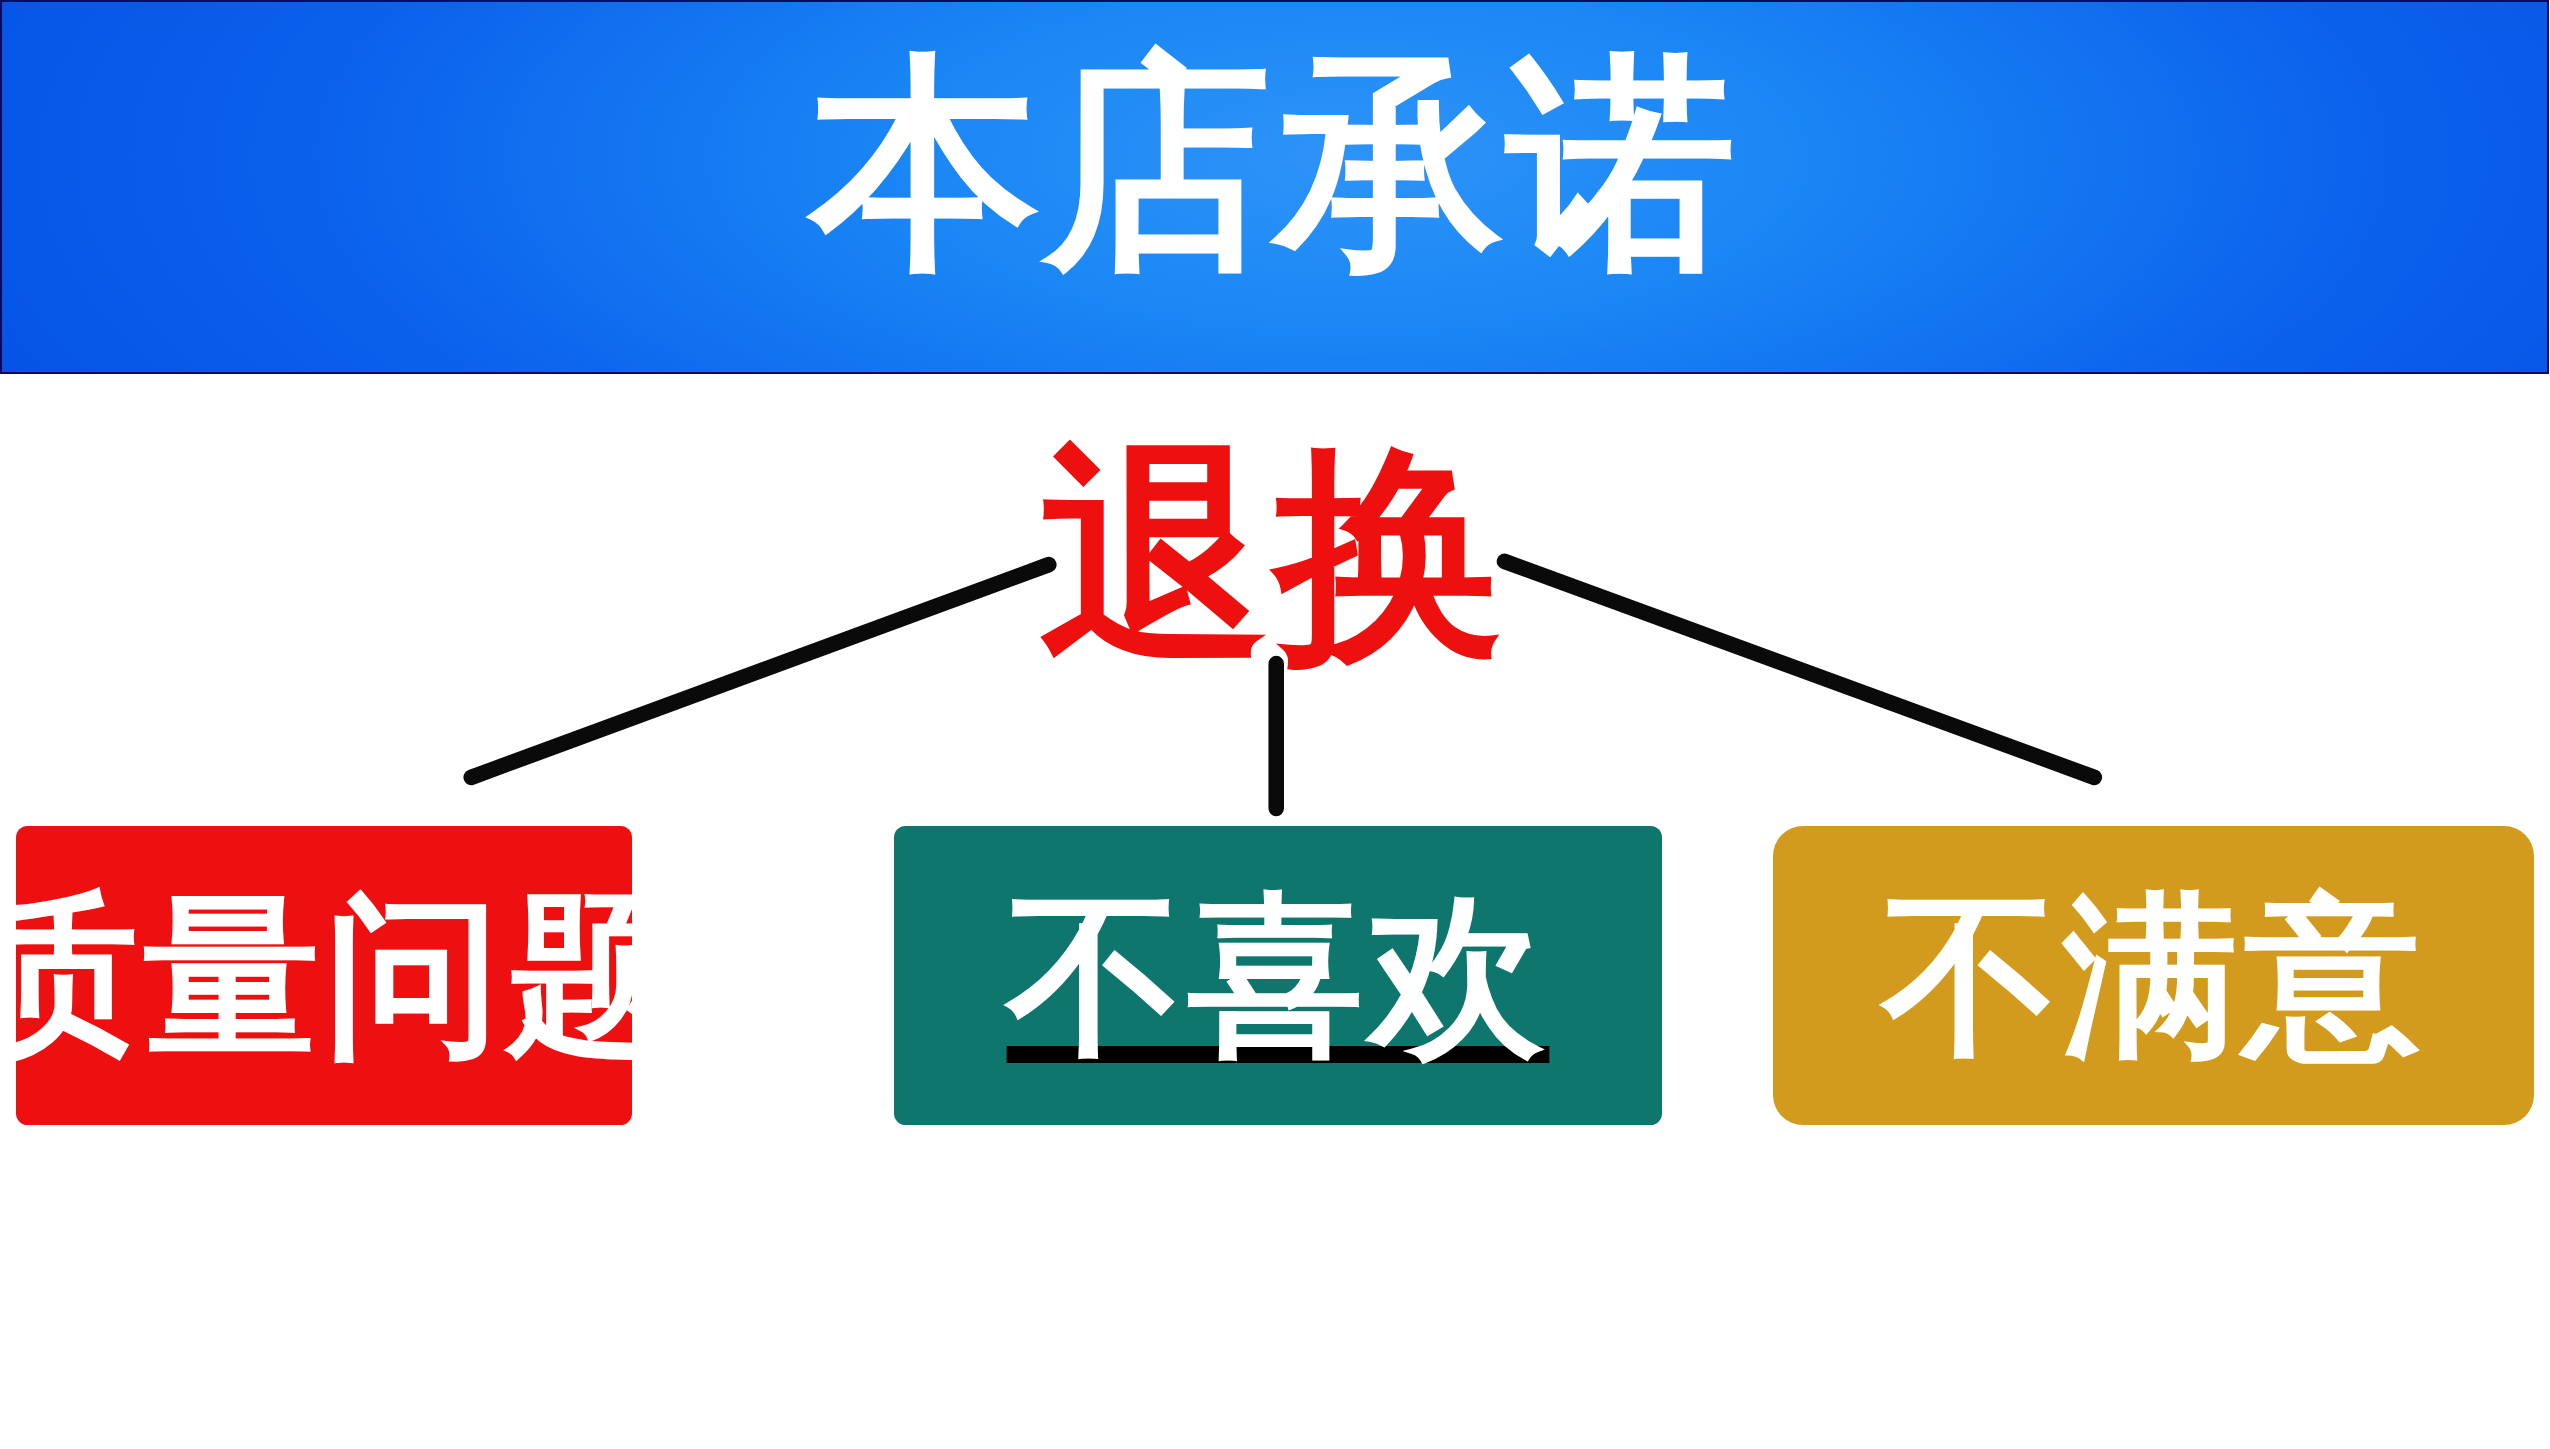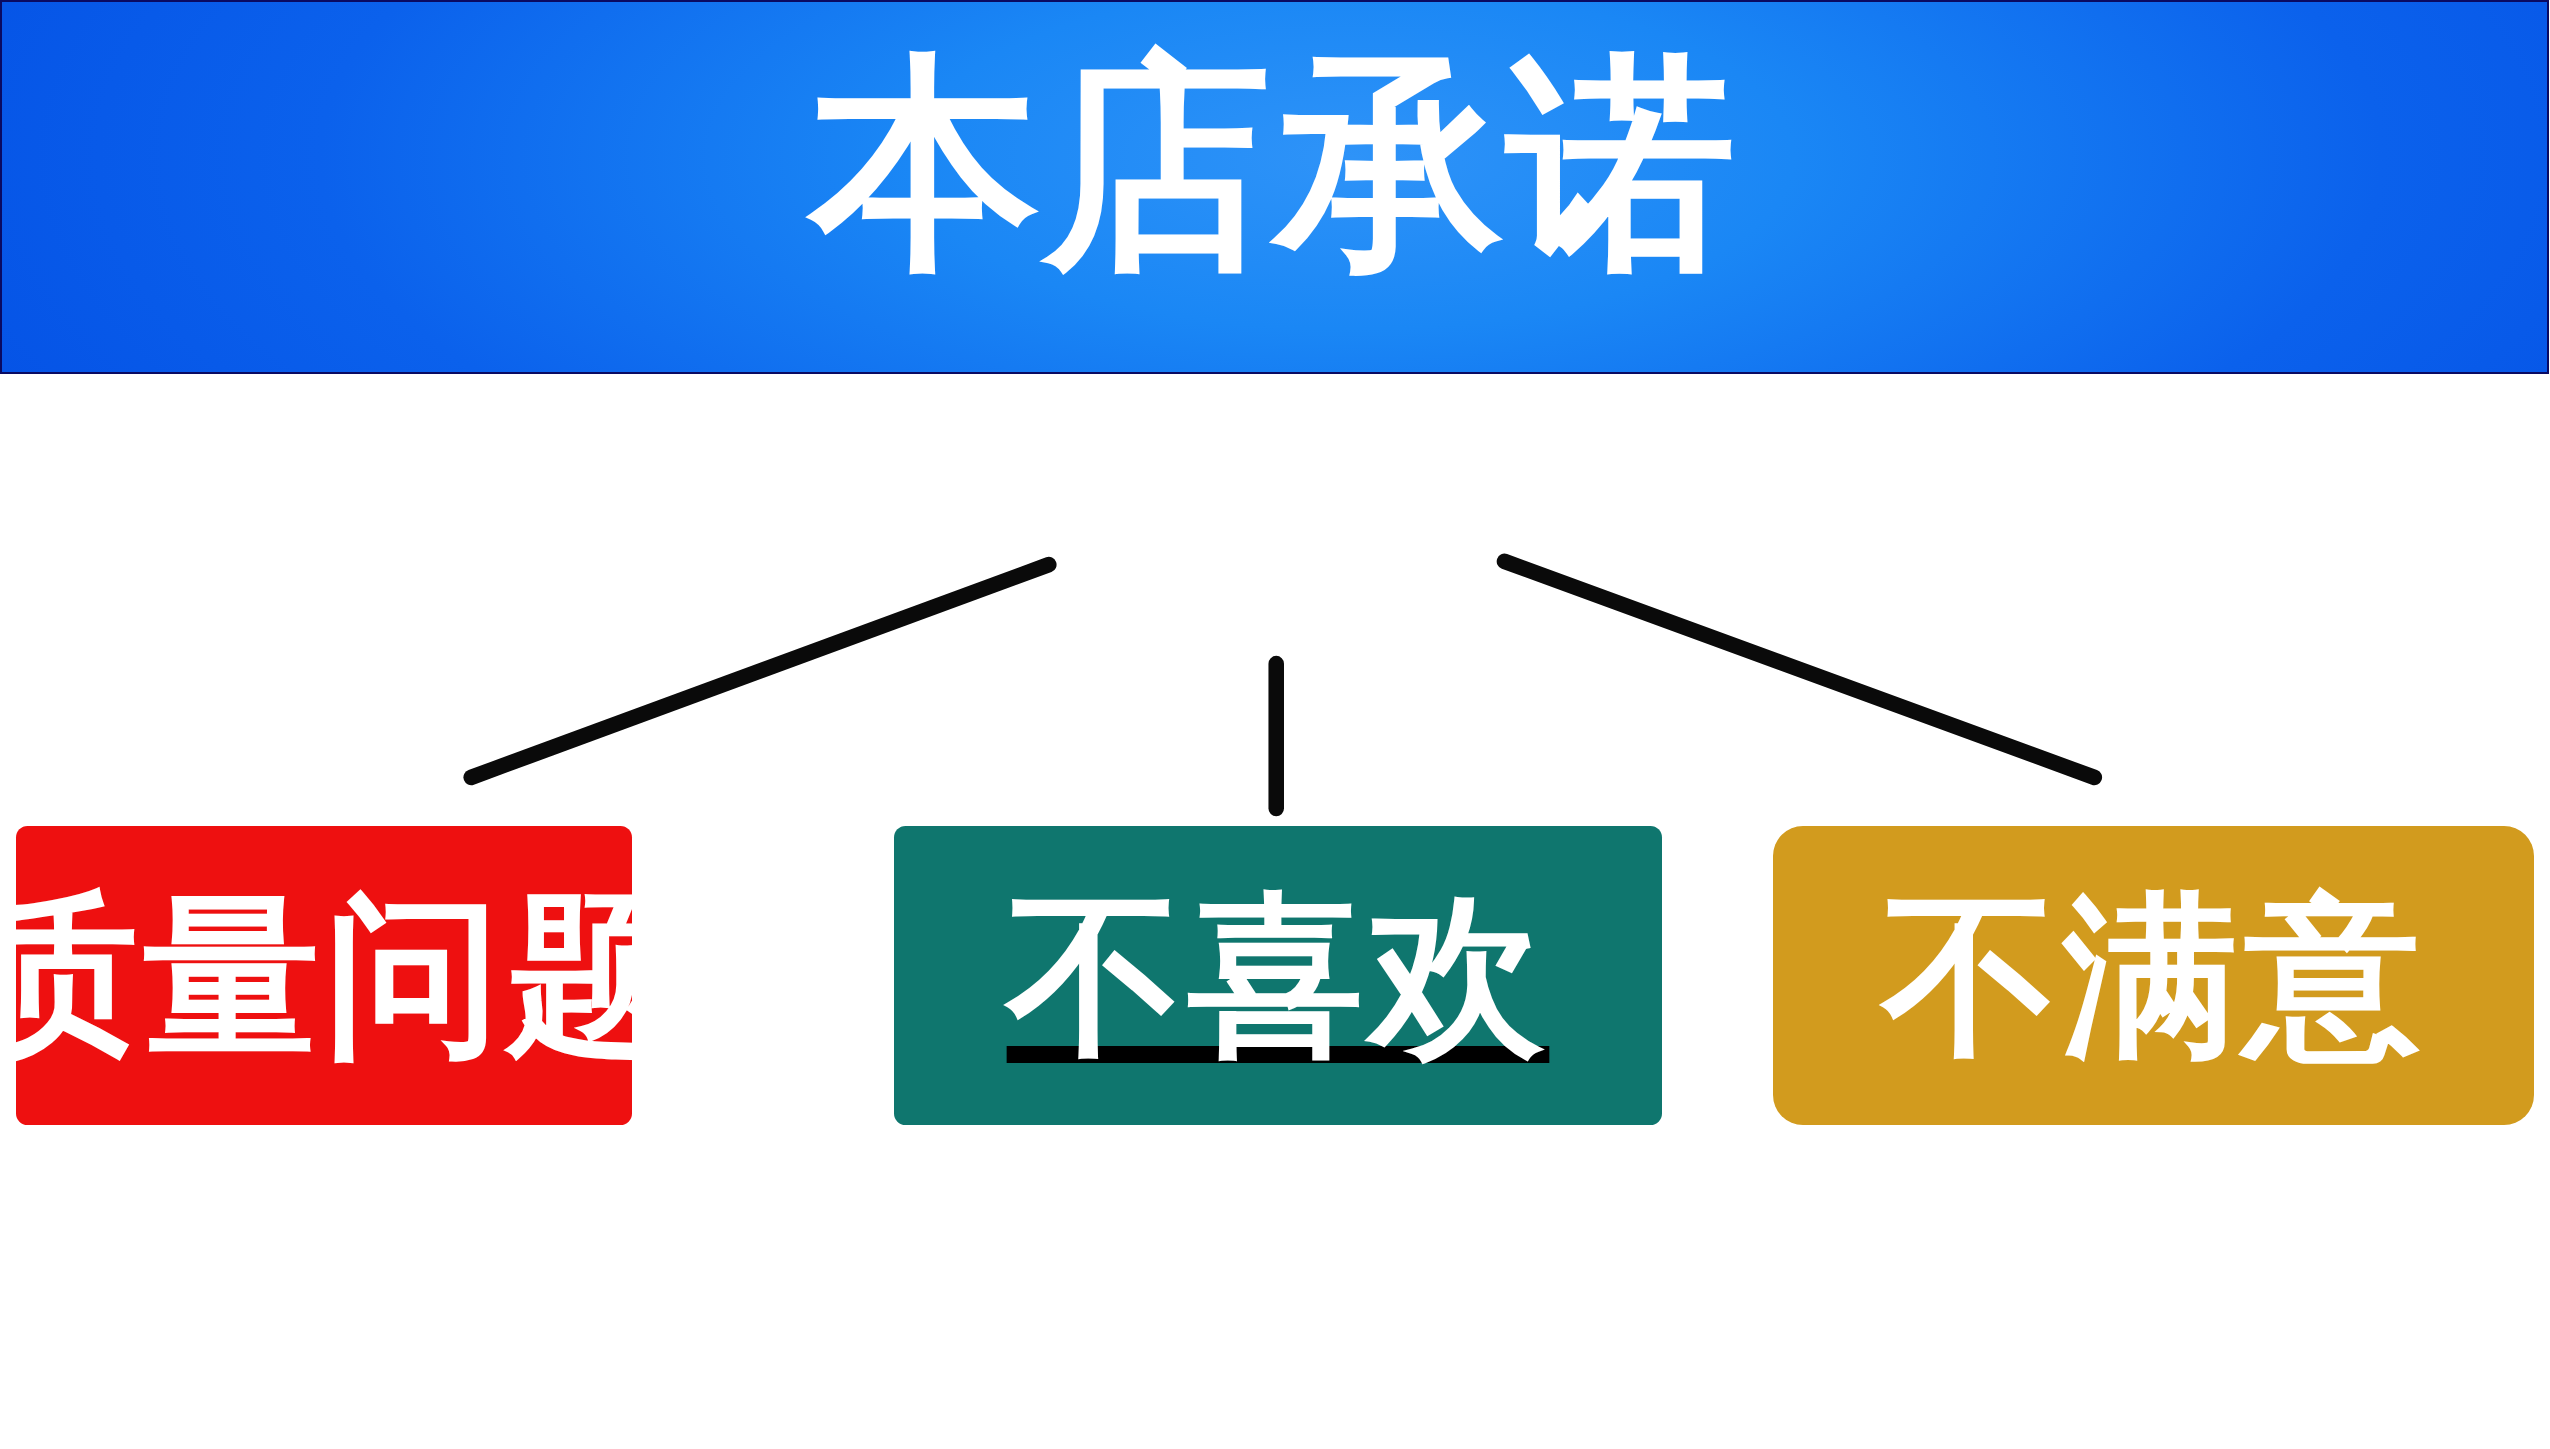--- a/index.html
+++ b/index.html
@@ -87,20 +87,21 @@
 </style>
 </head>
 <body>
 
 <div class="stage">
 
   <div class="banner">
     <div class="banner-title">本店承诺</div>
   </div>
 
+  <div class="root-node" style="color: rgb(238, 15, 15);">退换</div>
 
   <svg class="connectors" viewBox="0 0 3117 1772" xmlns="http://www.w3.org/2000/svg">
     <line x1="1282" y1="690" x2="576" y2="950" stroke="#0a0a0a" stroke-width="19" stroke-linecap="round" style="stroke: rgb(10, 10, 10);"></line>
     <line x1="1560" y1="811" x2="1560" y2="988" stroke="#0a0a0a" stroke-width="19" stroke-linecap="round" style="stroke: rgb(10, 10, 10);"></line>
     <line x1="1839" y1="686" x2="2560" y2="950" stroke="#0a0a0a" stroke-width="19" stroke-linecap="round" style="stroke: rgb(10, 10, 10);"></line>
   </svg>
 
   <div class="branch-box box-quality" style="background-color: rgb(238, 16, 16);">
     <div class="label">质量问题</div>
   </div>

